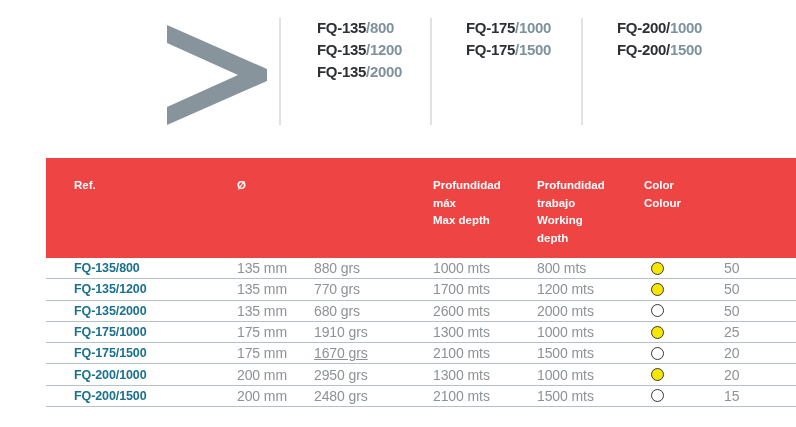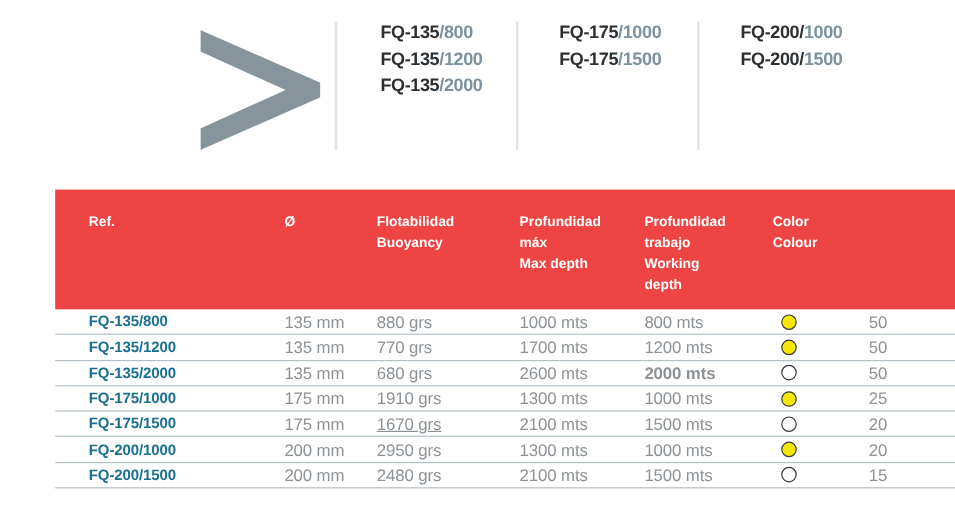--- a/index.html
+++ b/index.html
@@ -61,24 +61,20 @@
   </div>
 
   <div class="spec-table">
     <div class="thead" id="thead">
         <div class="th" style="left: 28px;">
           <div class="th-line">Ref.</div>
         </div>
         <div class="th" style="left: 191px;">
           <div class="th-line">Ø</div>
         </div>
-        <div class="th" style="left: 268px;">
-          <div class="th-line">Flotabilidad</div>
-          <div class="th-line">Buoyancy</div>
-        </div>
         <div class="th" style="left: 387px;">
           <div class="th-line">Profundidad</div>
           <div class="th-line">máx</div>
           <div class="th-line">Max depth</div>
         </div>
         <div class="th" style="left: 491px;">
           <div class="th-line">Profundidad</div>
           <div class="th-line">trabajo</div>
           <div class="th-line">Working</div>
           <div class="th-line">depth</div>
@@ -109,21 +105,21 @@
           <div class="td" style="left: 598px;">
             <span class="dot" style="background: rgb(246, 230, 0);"></span>
           </div>
           <div class="td" style="left: 678px;">50</div>
         </div>
         <div class="tr">
           <div class="td ref" style="left: 28px;">FQ-135/2000</div>
           <div class="td" style="left: 191px;">135 mm</div>
           <div class="td" style="left: 268px;">680 grs</div>
           <div class="td" style="left: 387px;">2600 mts</div>
-          <div class="td" style="left: 491px; font-weight: bold;">2000 mts</div>
+          <div class="td" style="left: 491px;">2000 mts</div>
           <div class="td" style="left: 598px;">
             <span class="dot" style="background: rgb(255, 255, 255);"></span>
           </div>
           <div class="td" style="left: 678px;">50</div>
         </div>
         <div class="tr">
           <div class="td ref" style="left: 28px;">FQ-175/1000</div>
           <div class="td" style="left: 191px;">175 mm</div>
           <div class="td" style="left: 268px;">1910 grs</div>
           <div class="td" style="left: 387px;">1300 mts</div>

